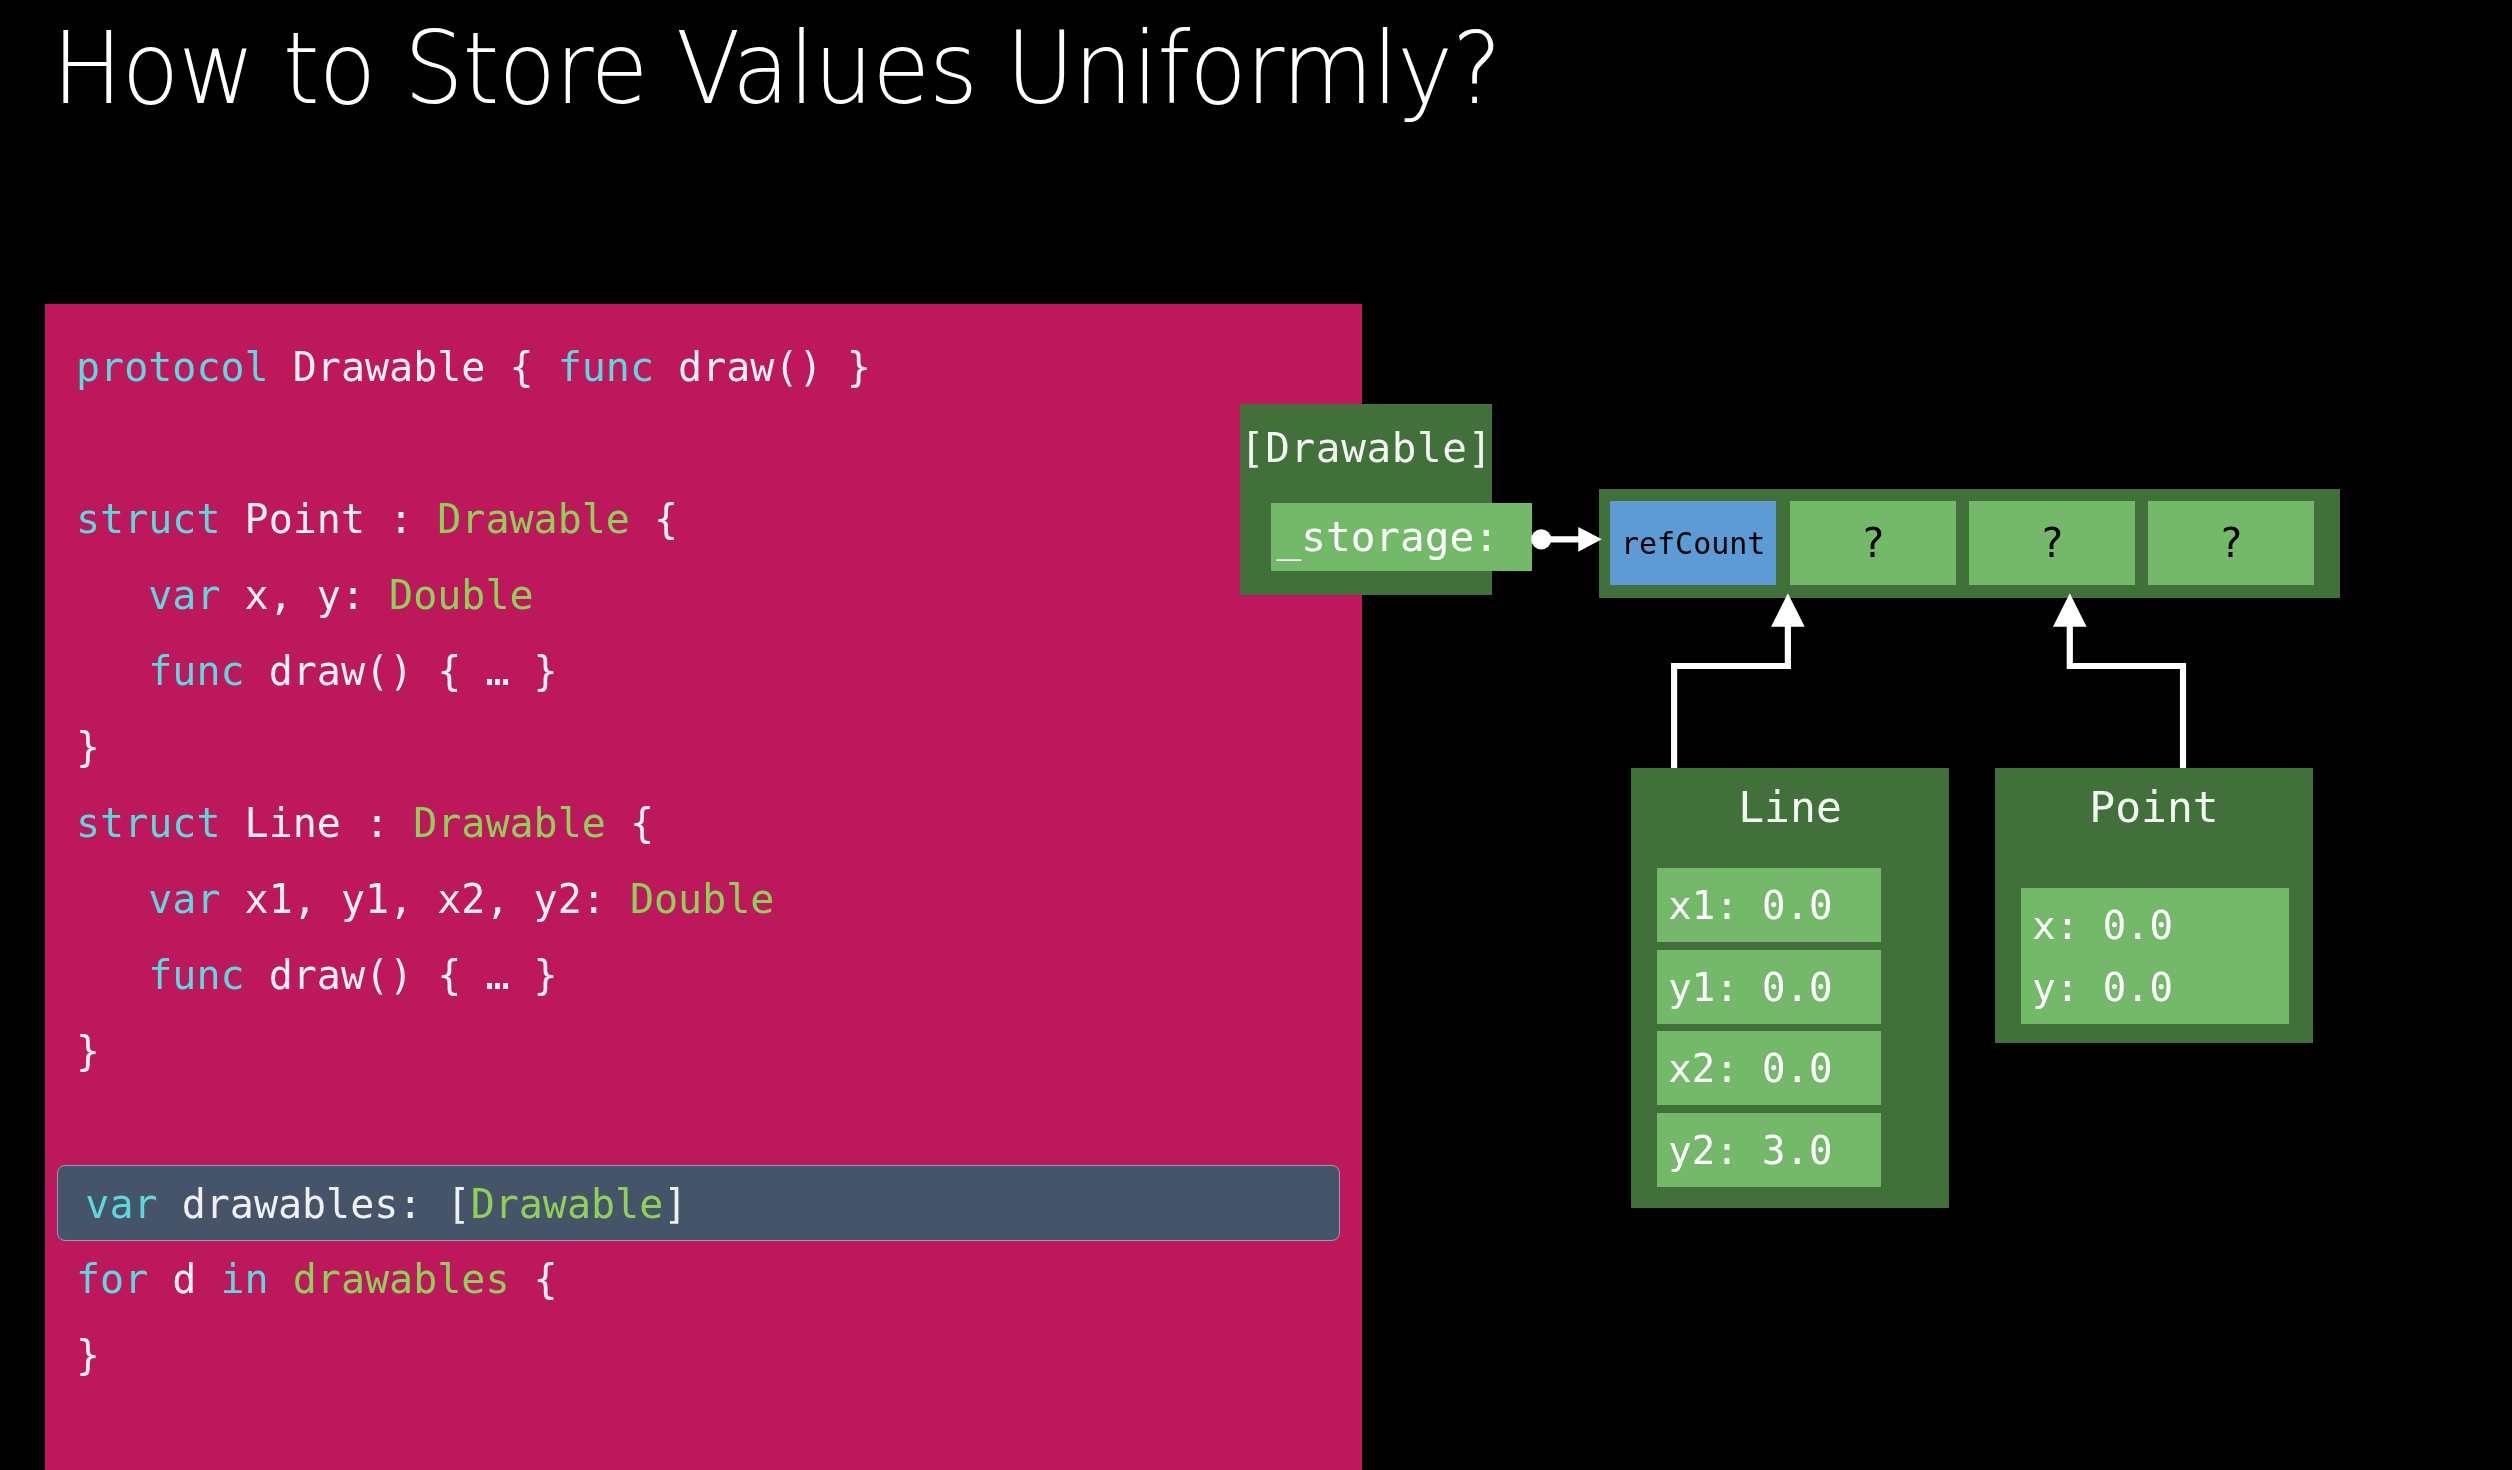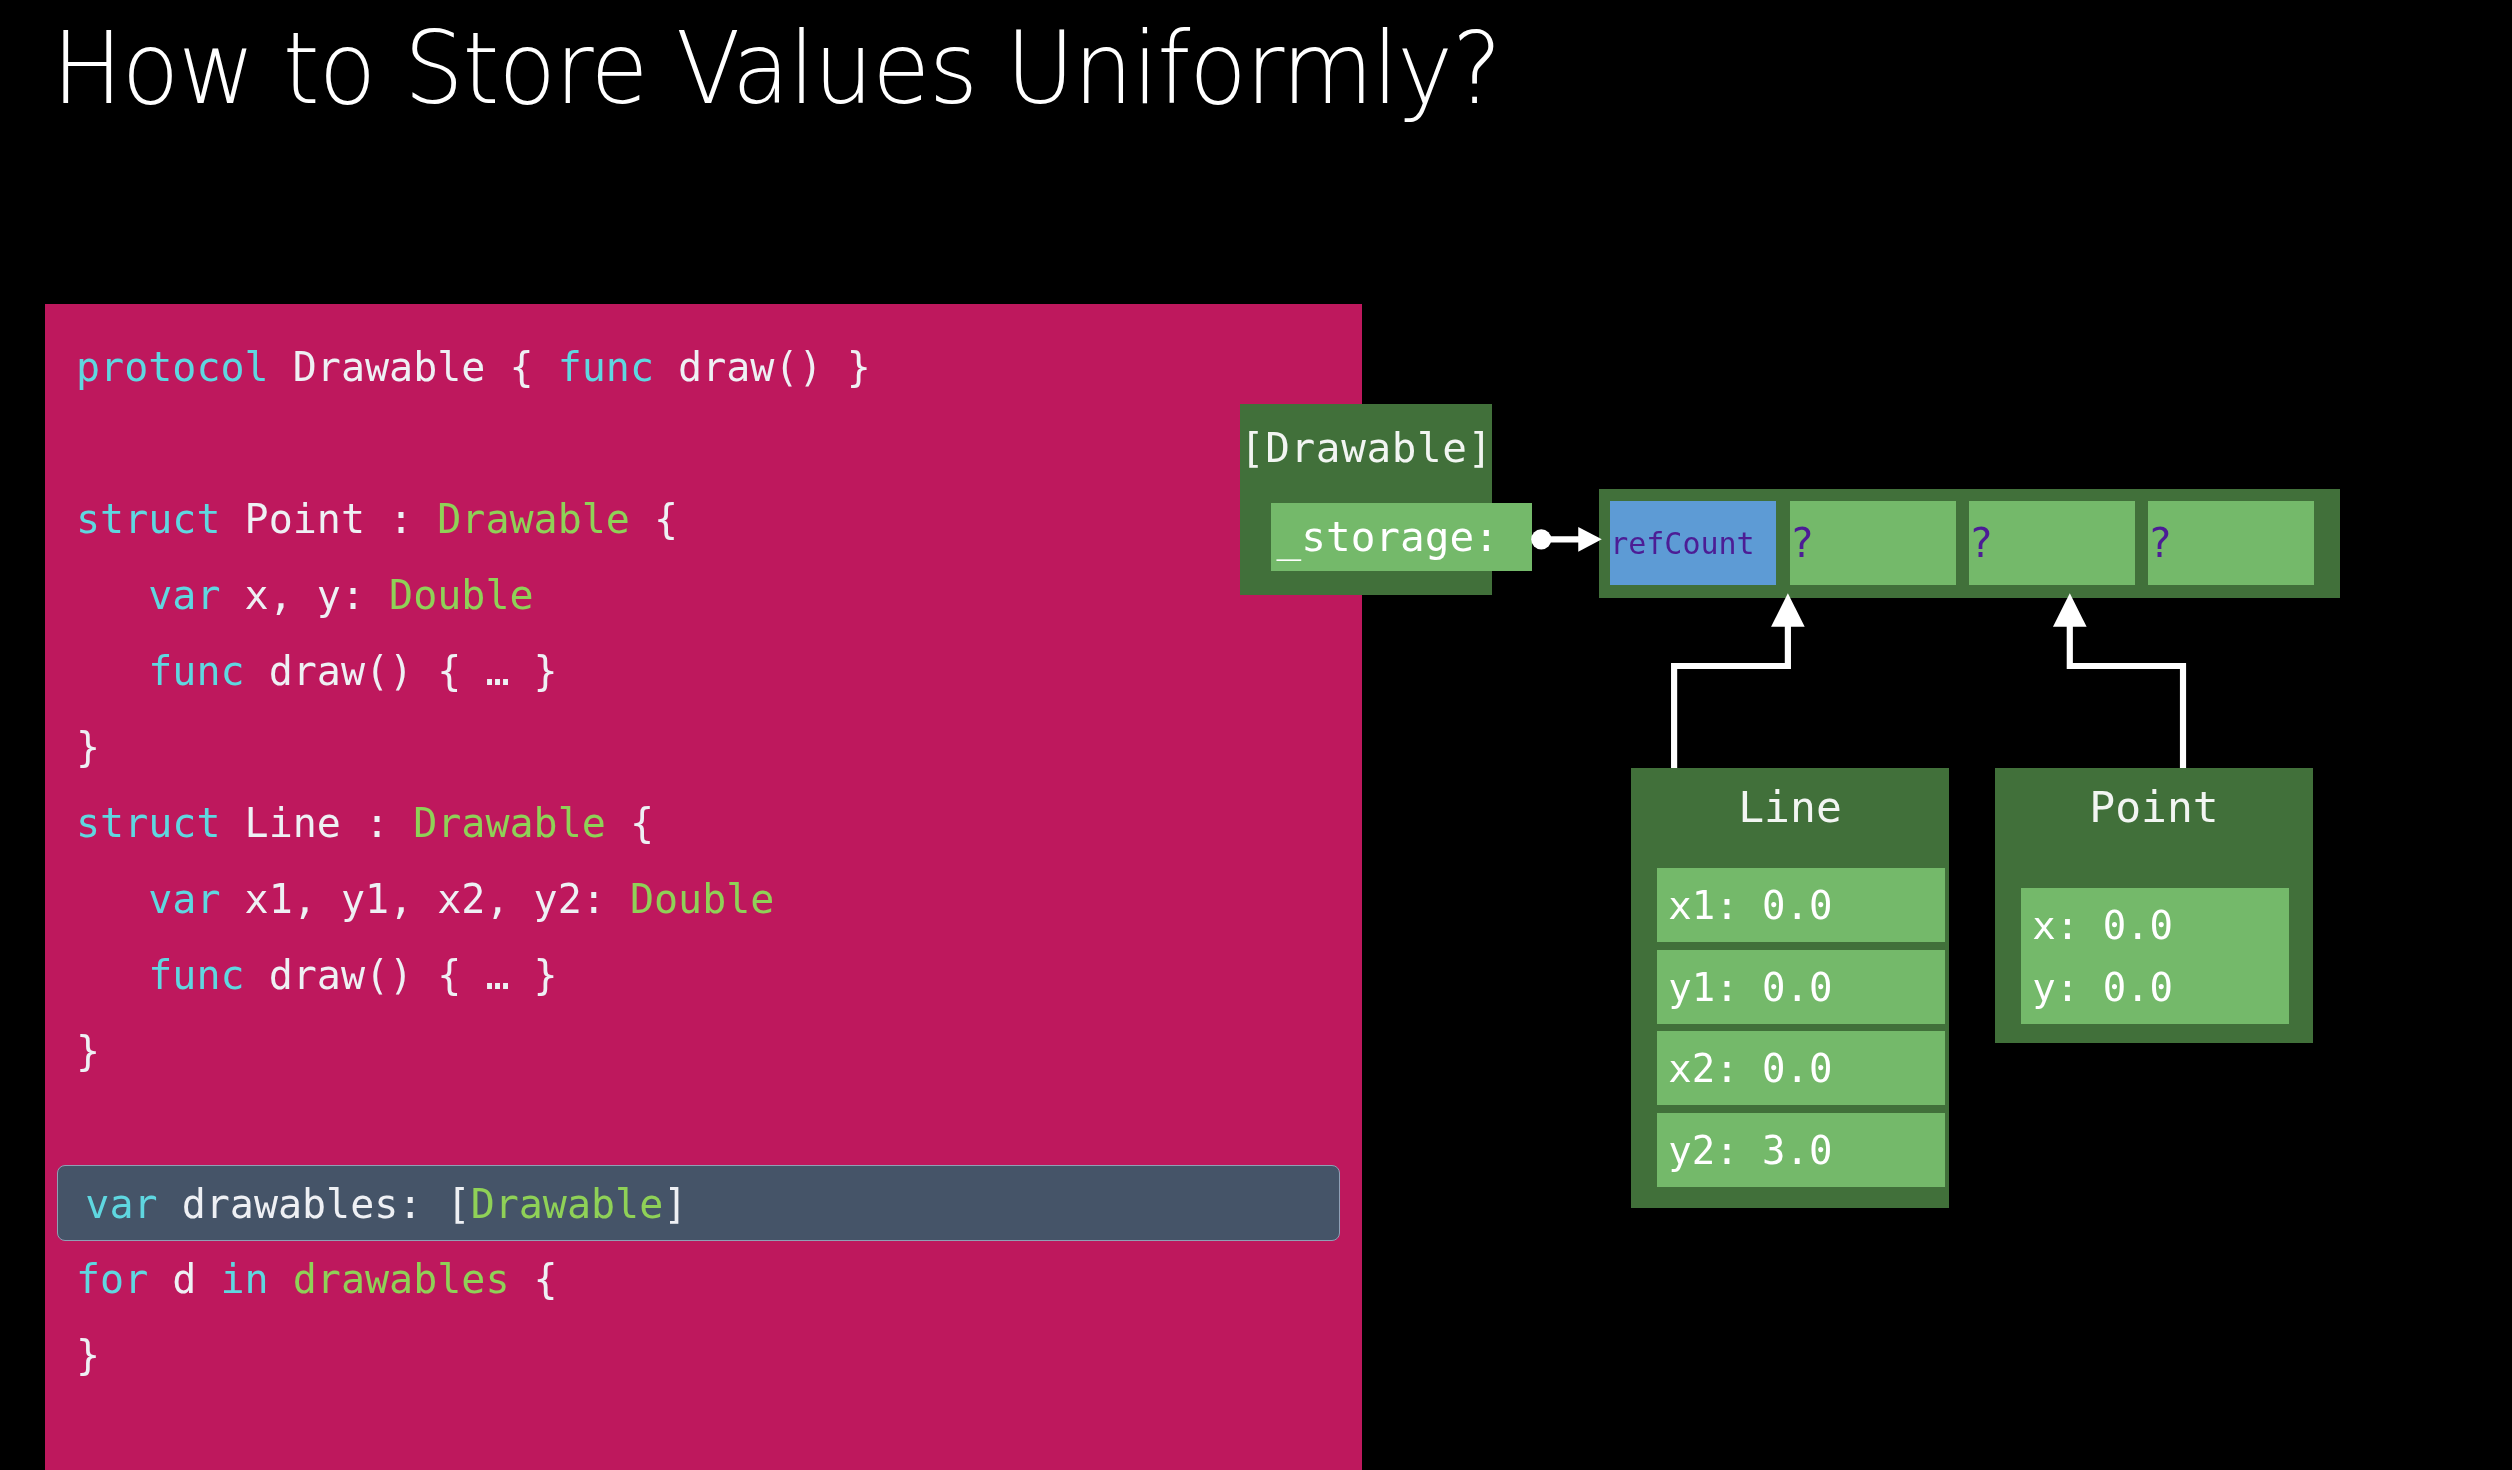--- a/index.html
+++ b/index.html
@@ -141,23 +141,23 @@
     background: #41703a;
     box-sizing: border-box;
   }
   .cell {
     position: absolute;
     top: 12.3px;
     height: 84px;
     box-sizing: border-box;
     display: flex;
     align-items: center;
-    justify-content: flex-start;
+    justify-content: center;
     font-family: "DejaVu Sans Mono", "Liberation Mono", monospace;
-    color: #4c1d95;
+    color: #000000;
     background: #74b96a;
   }
   #cell-refcount {
     left: 11.2px;
     width: 166px;
     background: #5d9bd5;
     font-size: 30px;
   }
   #cell-q1 { left: 191px; width: 166px; font-size: 40px; }
   #cell-q2 { left: 370px; width: 166px; font-size: 40px; }
@@ -170,21 +170,21 @@
     width: 318px;
     height: 440px;
   }
   #line-box .box-title {
     position: absolute; left: 0; right: 0; top: 13.5px;
     font-size: 43px;
   }
   #line-box .field-row {
     position: absolute;
     left: 26px;
-    width: 288px;
+    width: 224px;
     height: 74px;
     font-size: 39px;
     padding-left: 11.2px;
   }
   #line-f0 { top: 100px; }
   #line-f1 { top: 182px; }
   #line-f2 { top: 263px; }
   #line-f3 { top: 345px; }
 
   

